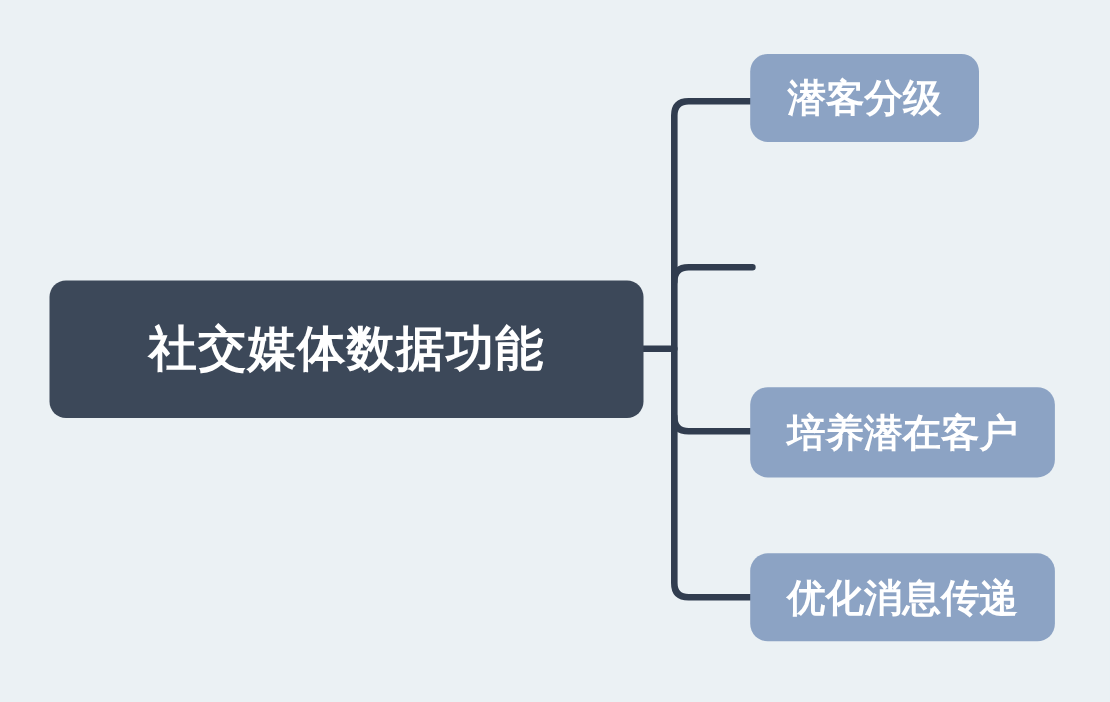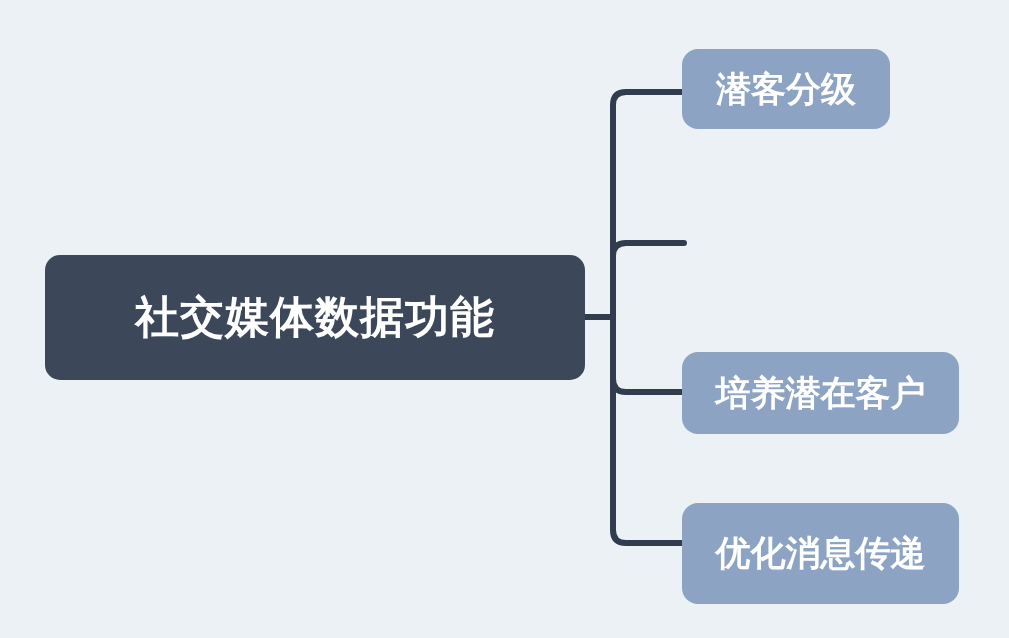--- a/index.html
+++ b/index.html
@@ -58,21 +58,21 @@
   .node-child {
     left: 682px;
     background: var(--child-fill);
     color: var(--child-text);
     border-radius: 16px;
     font-size: 35px;
   }
   .node-child-1 { top: 49px;  width: 208px; height: 80px; }
   .node-child-2 { top: 202px; width: 277px; height: 82px; }
   .node-child-3 { top: 352px; width: 277px; height: 82px; }
-  .node-child-4 { top: 503px; width: 277px; height: 101px; font-family: Liberation Serif, serif; }
+  .node-child-4 { top: 503px; width: 277px; height: 80px; font-family: Liberation Serif, serif; }
 </style>
 </head>
 <body>
 
 <div class="canvas">
 
   <svg class="connectors" viewBox="0 0 1009 638" xmlns="http://www.w3.org/2000/svg" aria-hidden="true">
     <path d="M 585 317 H 613"></path>
     <path d="M 684 92 H 626 Q 613 92 613 105 V 530 Q 613 543 626 543 H 684"></path>
     <path d="M 684 243 H 626 Q 613 243 613 256"></path>

